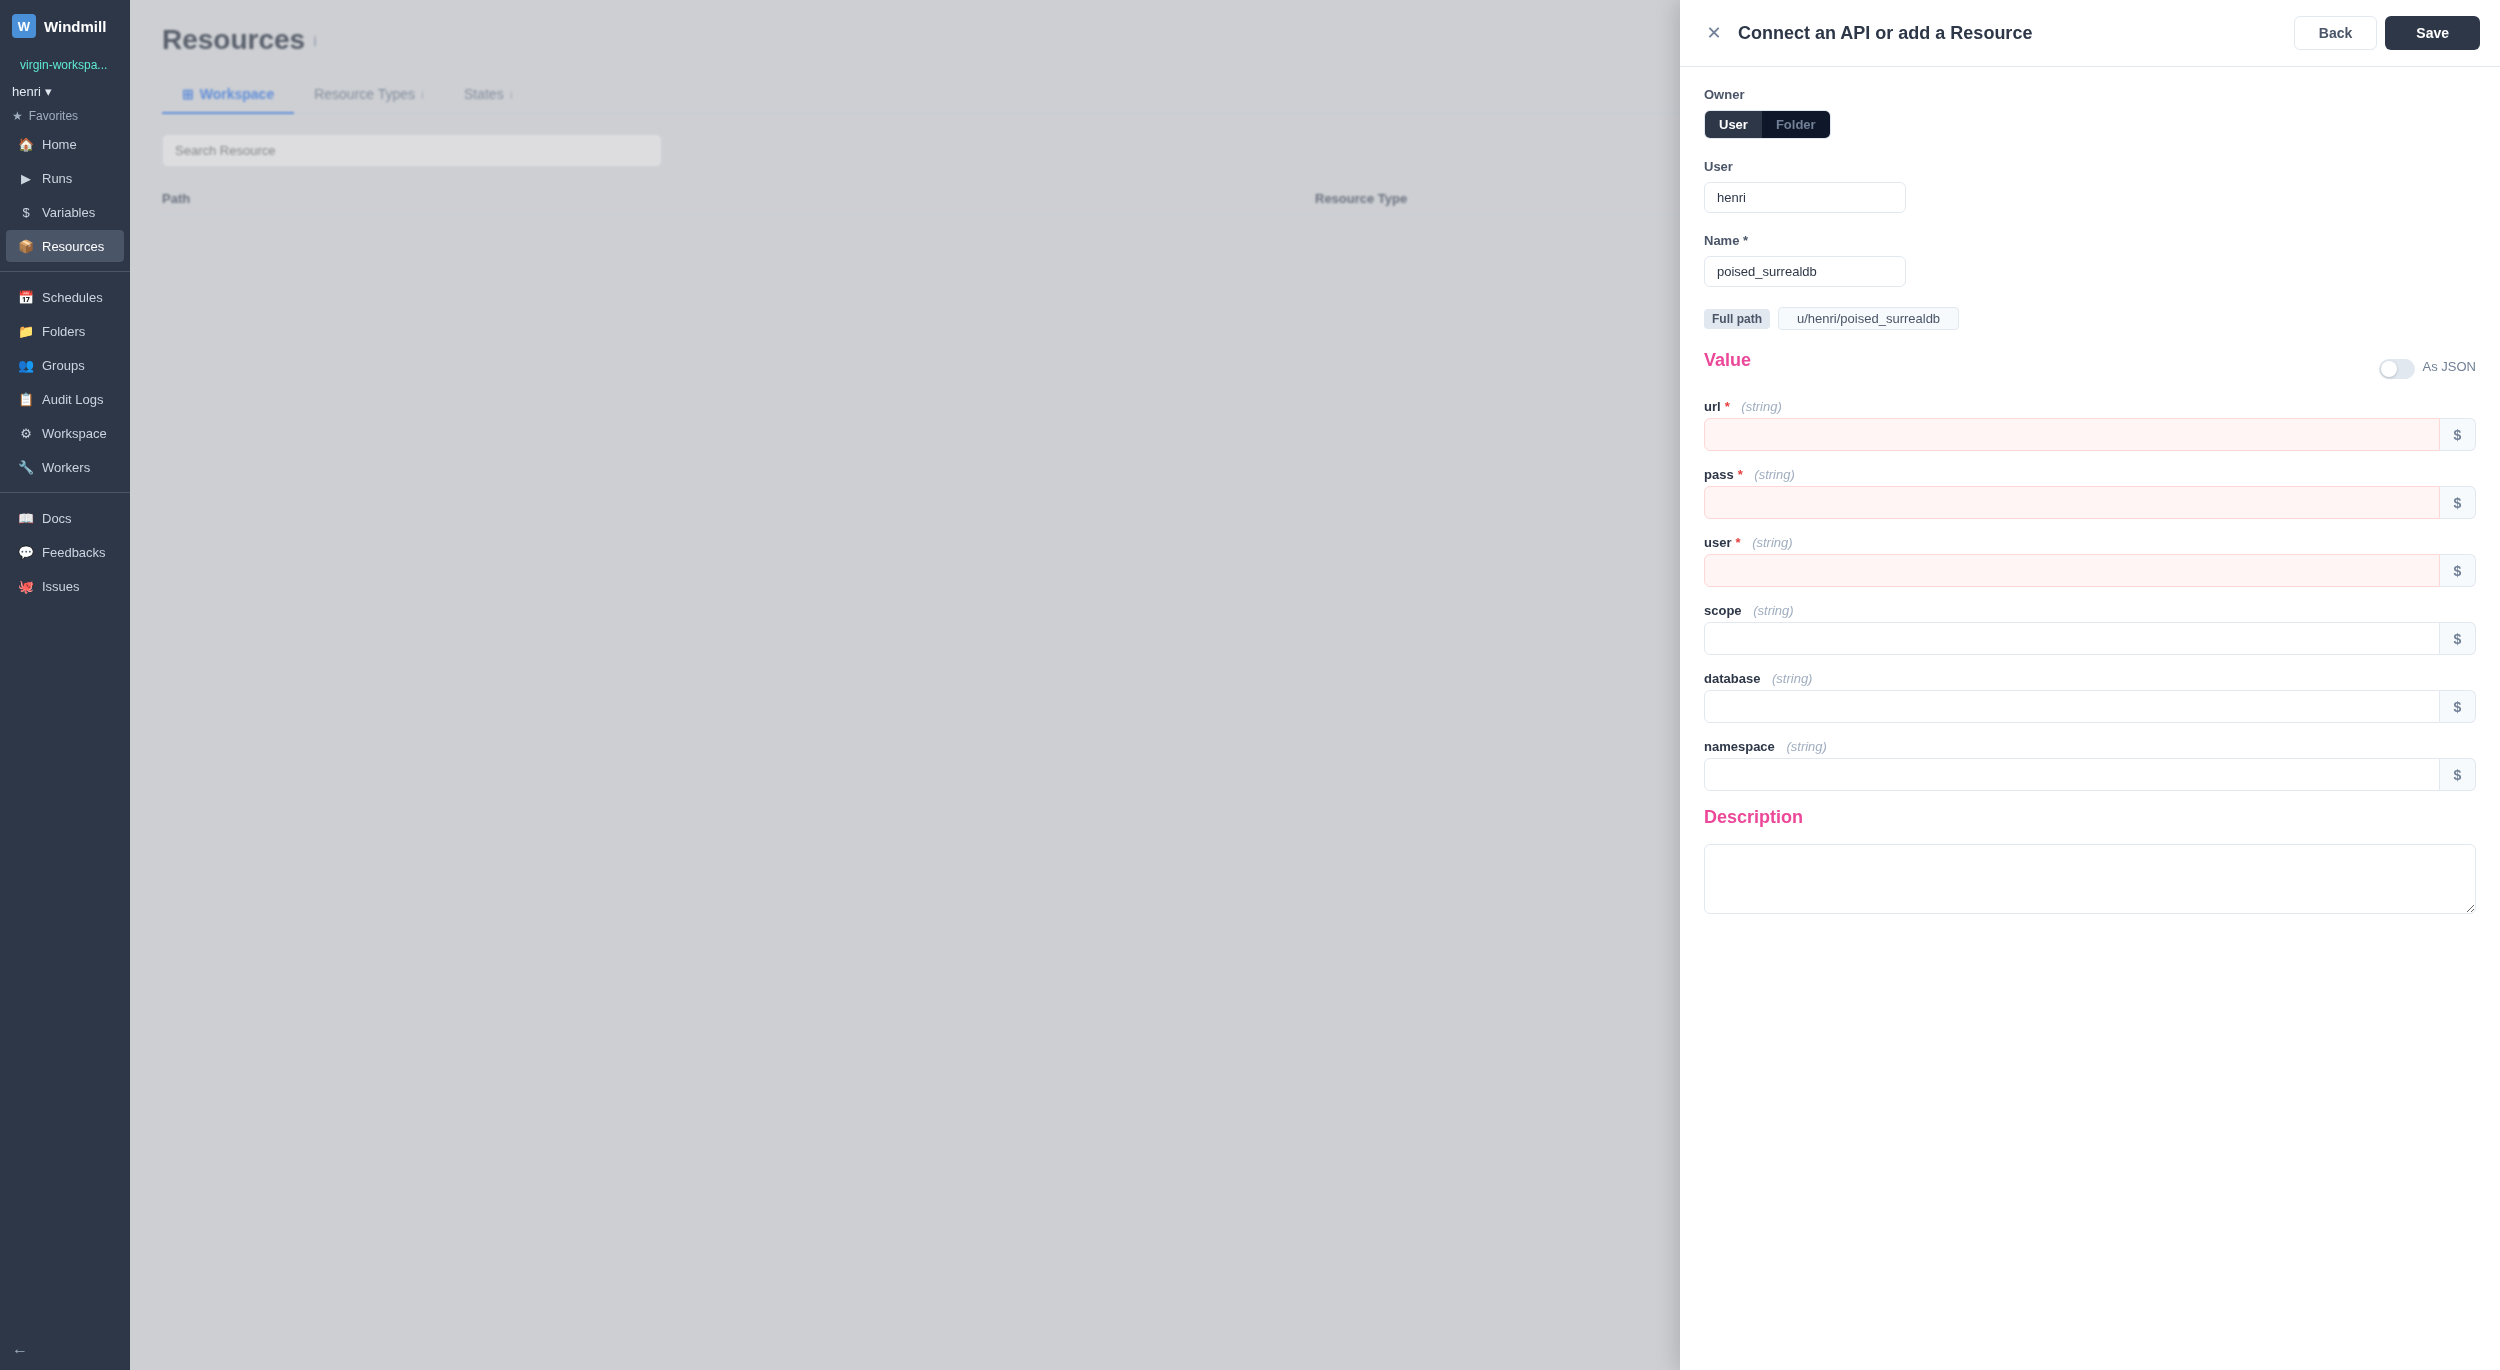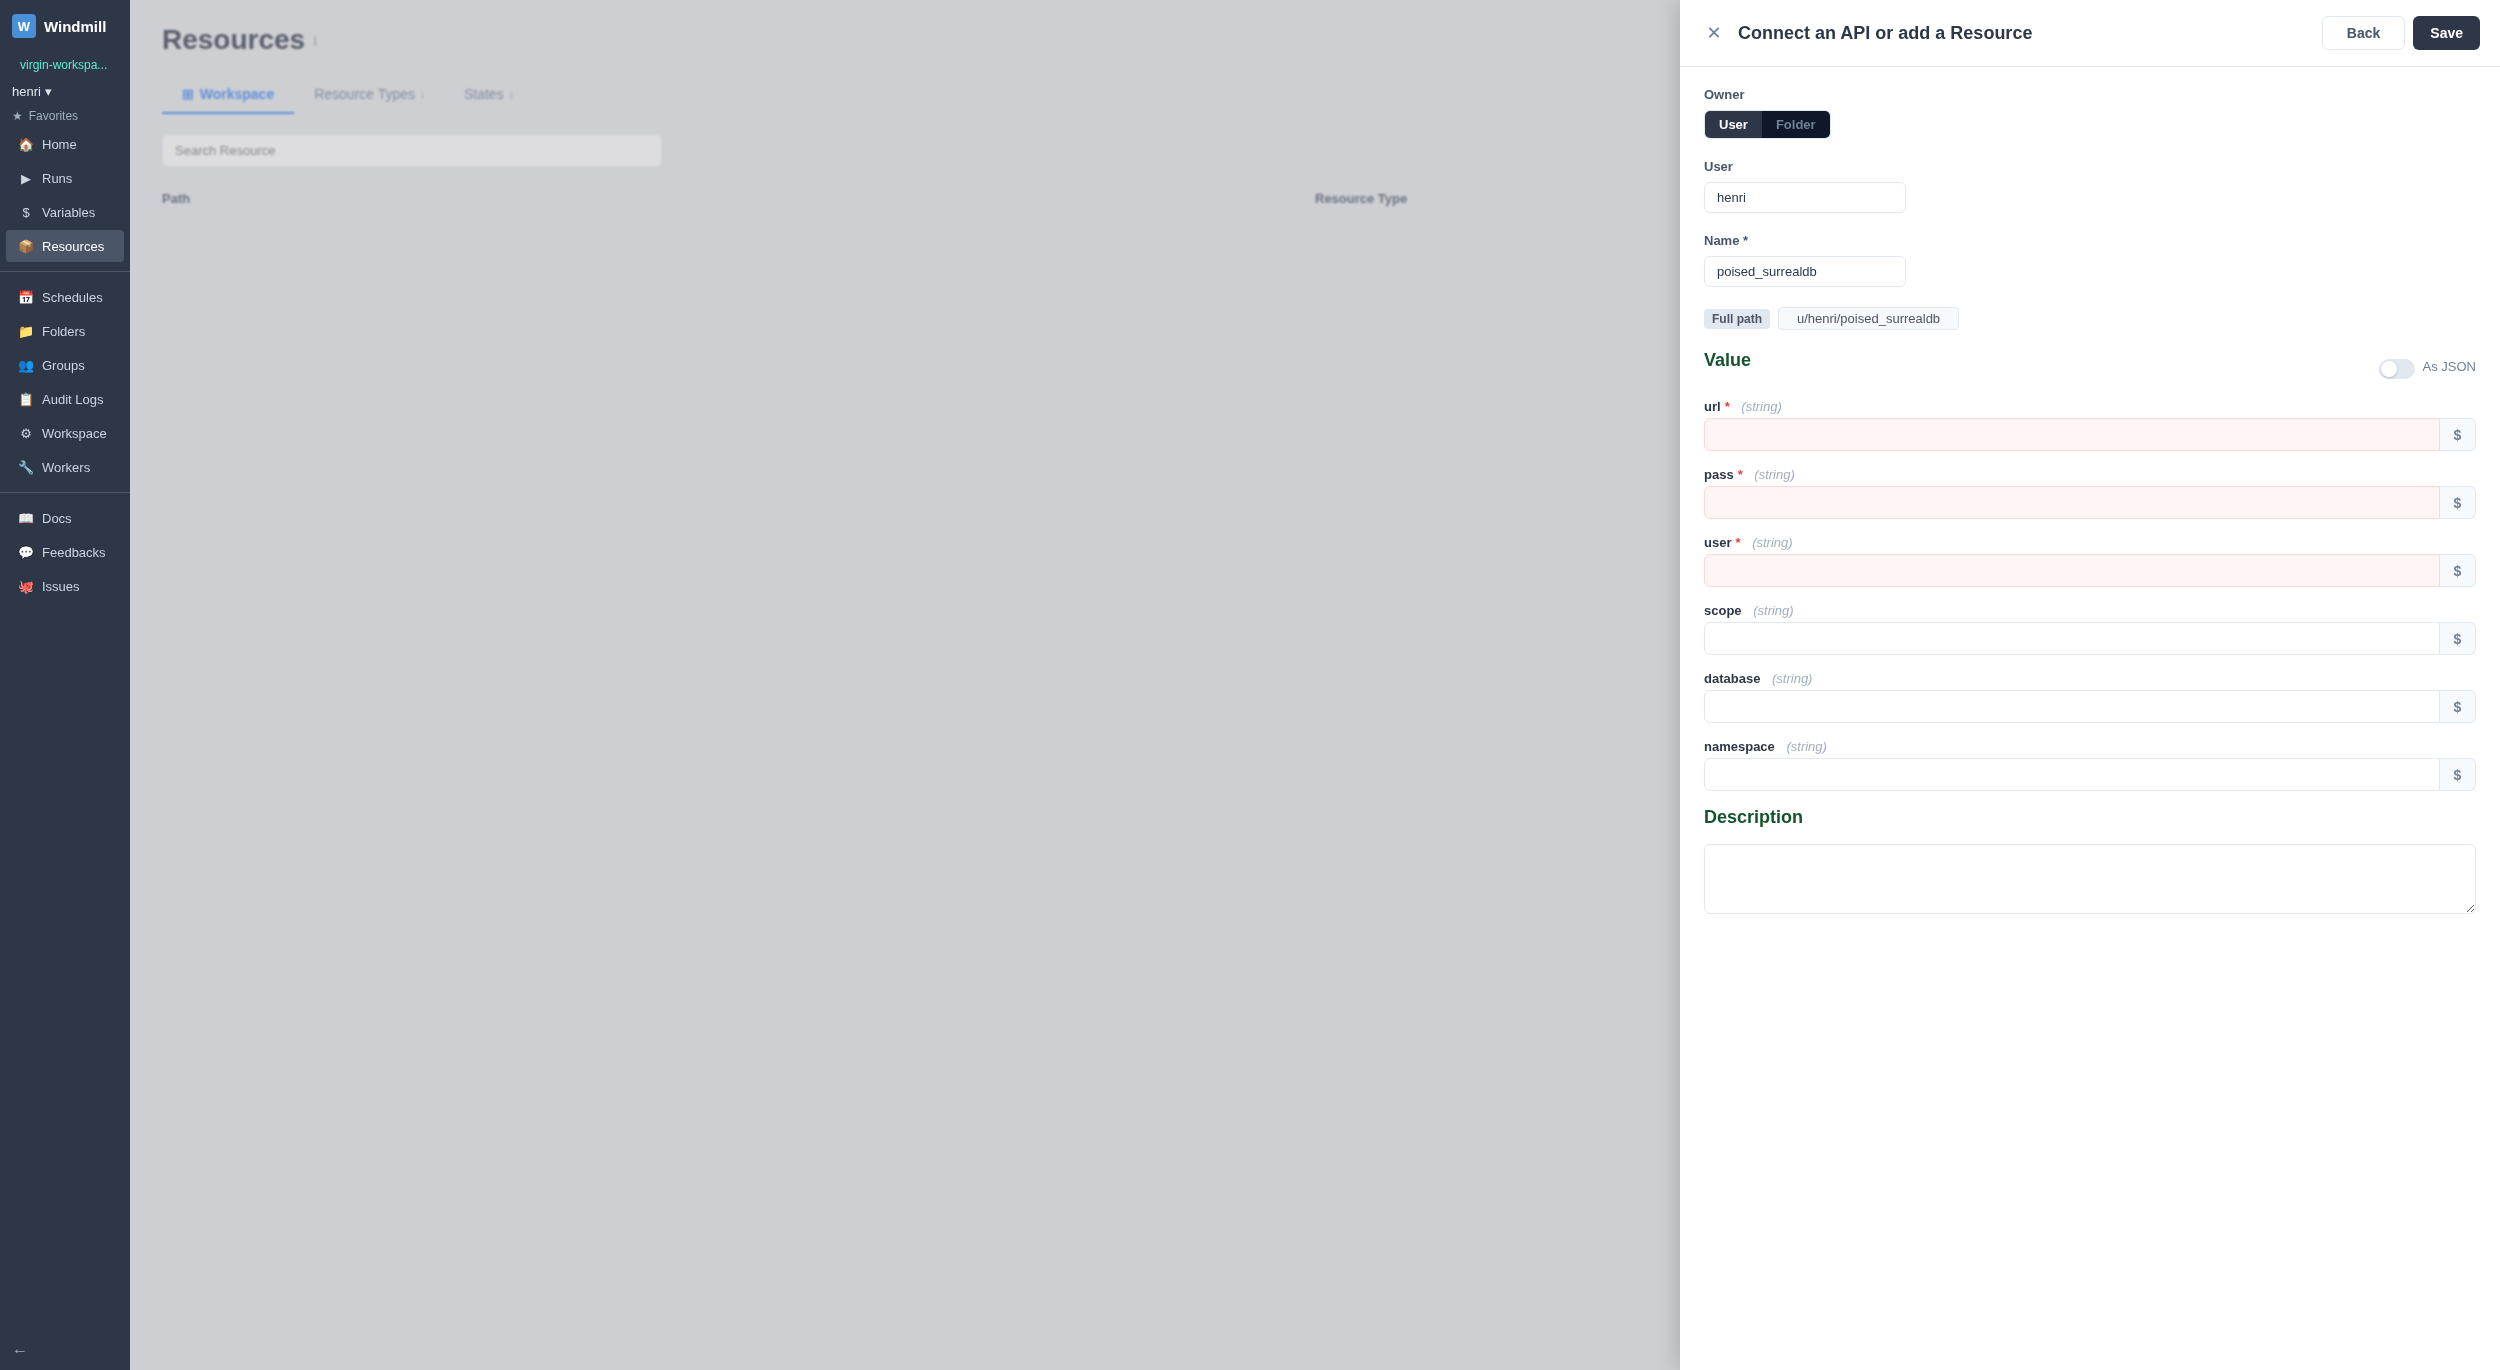--- a/index.html
+++ b/index.html
@@ -181,21 +181,21 @@
       padding: 8px 24px;
       border: 1px solid #e2e8f0;
       background: #fff;
       border-radius: 6px;
       font-size: 14px;
       font-weight: 600;
       color: #4a5568;
       cursor: pointer;
     }
     .btn-save {
-      padding: 8px 17px;
+      padding: 8px 31px;
       background: #2d3748;
       color: #fff;
       border: none;
       border-radius: 6px;
       font-size: 14px;
       font-weight: 600;
       cursor: pointer;
     }
     .modal-body {
       padding: 20px 24px;
@@ -268,21 +268,21 @@
       background: #f7fafc;
       padding: 3px 18px;
       border-radius: 4px;
       border: 1px solid #e2e8f0;
     }
 
     
     .section-title {
       font-size: 18px;
       font-weight: 700;
-      color: #14532d;
+      color: #ec4899;
       margin-bottom: 16px;
     }
     .as-json-row {
       display: flex;
       justify-content: flex-end;
       align-items: flex-start;
       gap: 8px;
       margin-bottom: 12px;
     }
     .as-json-label {

